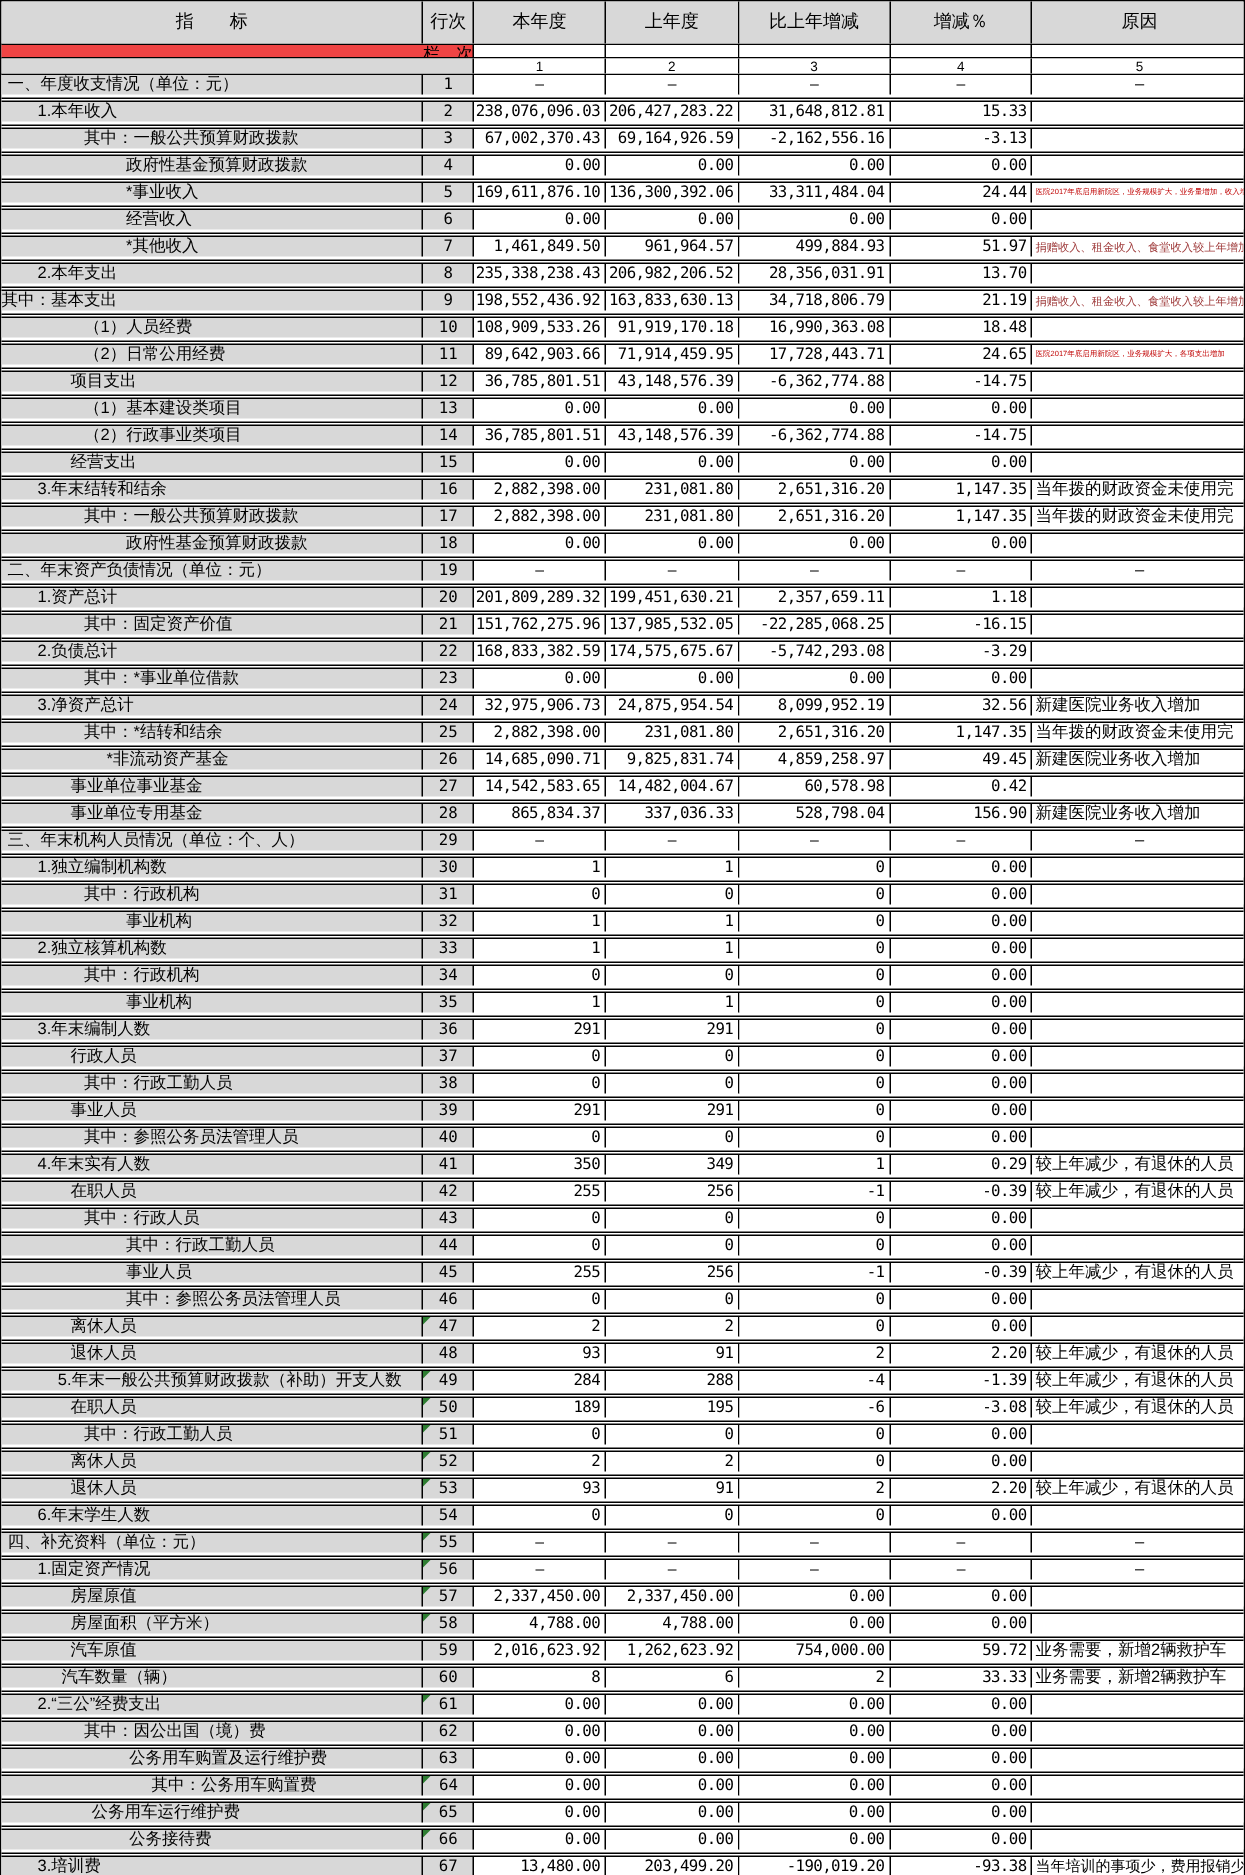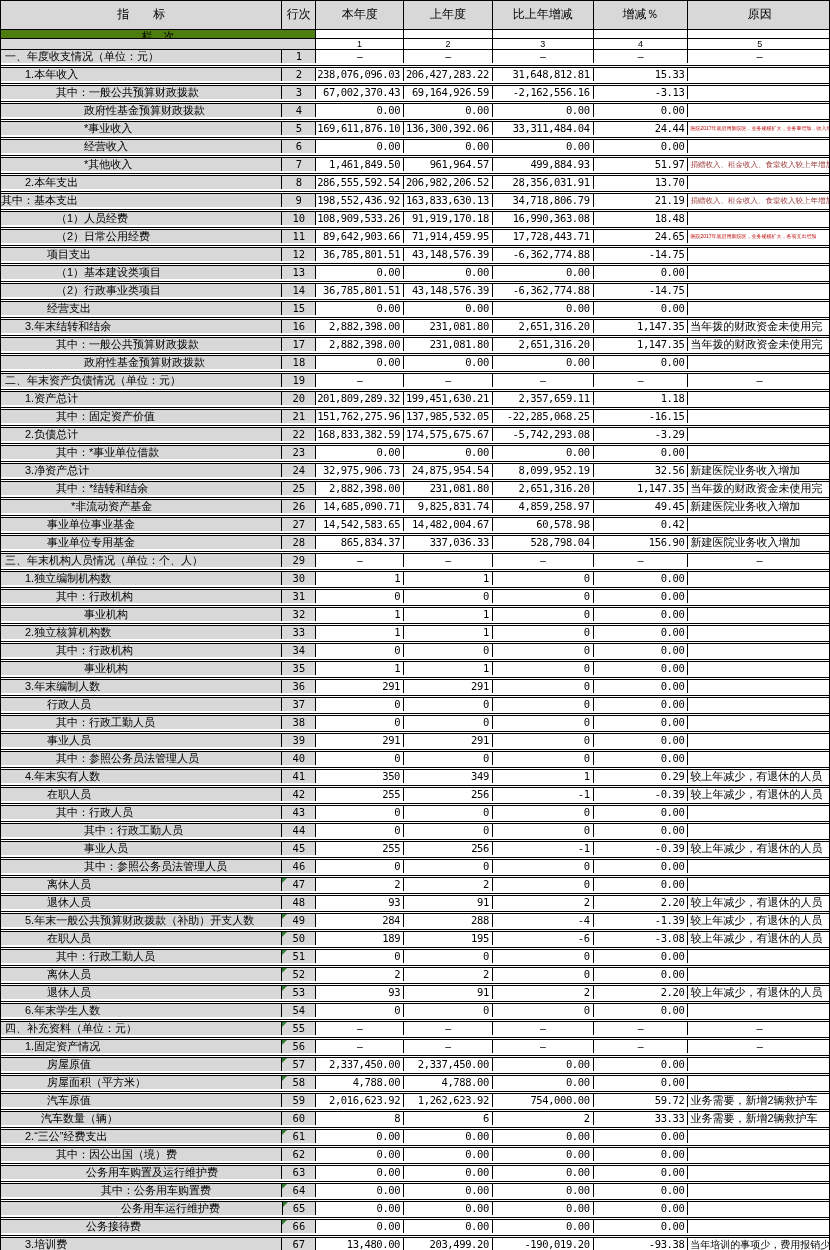--- a/index.html
+++ b/index.html
@@ -6,21 +6,21 @@
   body{font-family:"Liberation Sans","DejaVu Sans",sans-serif;color:#000;}
   .table{width:830px;border:1px solid #000;box-sizing:border-box;background:#fff;}
   .hrow,.trow{display:flex;flex-direction:row;}
   .cell{box-sizing:border-box;border-right:1px solid #000;overflow:hidden;white-space:nowrap;}
   .cell:last-child{border-right:none;}
   
   .lab{width:282px;background:#d8d8d8;}
   .rno{width:34px;background:#d8d8d8;text-align:center;position:relative;}
   .w1{width:88px;} .w2{width:89px;} .w3{width:101px;} .w4{width:95px;}
   .rsn{width:141px;}
-  .labwide{width:316px;background:#4d7c0f;text-align:center;}
+  .labwide{width:316px;background:#ef4444;text-align:right;}
   
   .hrowA{height:28px;border-bottom:1px solid #000;}
   .hrowA .cell{background:#d8d8d8;font-size:12px;line-height:27px;text-align:center;}
   .hrowB{height:8px;border-bottom:1px solid #000;}
   .hrowB .cell{height:8px;font-size:11px;line-height:13px;}
   .hrowB .w1,.hrowB .w2,.hrowB .w3,.hrowB .w4,.hrowB .rsn{background:#fff;}
   .hrowC{height:10px;border-bottom:1px solid #000;}
   .hrowC .cell{font-size:9px;line-height:10px;text-align:center;background:#fff;}
   .hrowC .labwide{background:#d8d8d8;}
   
@@ -129,21 +129,21 @@
         <div class="cell rno">7</div>
         <div class="cell num w1">1,461,849.50</div>
         <div class="cell num w2">961,964.57</div>
         <div class="cell num w3">499,884.93</div>
         <div class="cell num w4">51.97</div>
         <div class="cell rsn r-xs">捐赠收入、租金收入、食堂收入较上年增加</div>
       </div>
       <div class="trow">
         <div class="cell lab" style="padding-left: 24px;">2.本年支出</div>
         <div class="cell rno">8</div>
-        <div class="cell num w1">286,555,592.54</div>
+        <div class="cell num w1">235,338,238.43</div>
         <div class="cell num w2">206,982,206.52</div>
         <div class="cell num w3">28,356,031.91</div>
         <div class="cell num w4">13.70</div>
         <div class="cell rsn r-n"></div>
       </div>
       <div class="trow">
         <div class="cell lab" style="">其中：基本支出</div>
         <div class="cell rno">9</div>
         <div class="cell num w1">198,552,436.92</div>
         <div class="cell num w2">163,833,630.13</div>
@@ -496,21 +496,21 @@
       <div class="trow">
         <div class="cell lab" style="padding-left: 46px;">退休人员</div>
         <div class="cell rno">48</div>
         <div class="cell num w1">93</div>
         <div class="cell num w2">91</div>
         <div class="cell num w3">2</div>
         <div class="cell num w4">2.20</div>
         <div class="cell rsn r-n">较上年减少，有退休的人员</div>
       </div>
       <div class="trow">
-        <div class="cell lab" style="padding-left: 24px;">5.年末一般公共预算财政拨款（补助）开支人数</div>
+        <div class="cell lab" style="padding-left: 24px; text-align: center;">5.年末一般公共预算财政拨款（补助）开支人数</div>
         <div class="cell rno mark">49</div>
         <div class="cell num w1">284</div>
         <div class="cell num w2">288</div>
         <div class="cell num w3">-4</div>
         <div class="cell num w4">-1.39</div>
         <div class="cell rsn r-n">较上年减少，有退休的人员</div>
       </div>
       <div class="trow">
         <div class="cell lab" style="padding-left: 46px;">在职人员</div>
         <div class="cell rno mark">50</div>
@@ -640,21 +640,21 @@
       <div class="trow">
         <div class="cell lab" style="padding-left: 100px;">其中：公务用车购置费</div>
         <div class="cell rno mark">64</div>
         <div class="cell num w1">0.00</div>
         <div class="cell num w2">0.00</div>
         <div class="cell num w3">0.00</div>
         <div class="cell num w4">0.00</div>
         <div class="cell rsn r-n"></div>
       </div>
       <div class="trow">
-        <div class="cell lab" style="padding-left: 120px;">公务用车运行维护费</div>
+        <div class="cell lab" style="padding-left: 60px;">公务用车运行维护费</div>
         <div class="cell rno mark">65</div>
         <div class="cell num w1">0.00</div>
         <div class="cell num w2">0.00</div>
         <div class="cell num w3">0.00</div>
         <div class="cell num w4">0.00</div>
         <div class="cell rsn r-n"></div>
       </div>
       <div class="trow">
         <div class="cell lab" style="padding-left: 85px;">公务接待费</div>
         <div class="cell rno mark">66</div>

